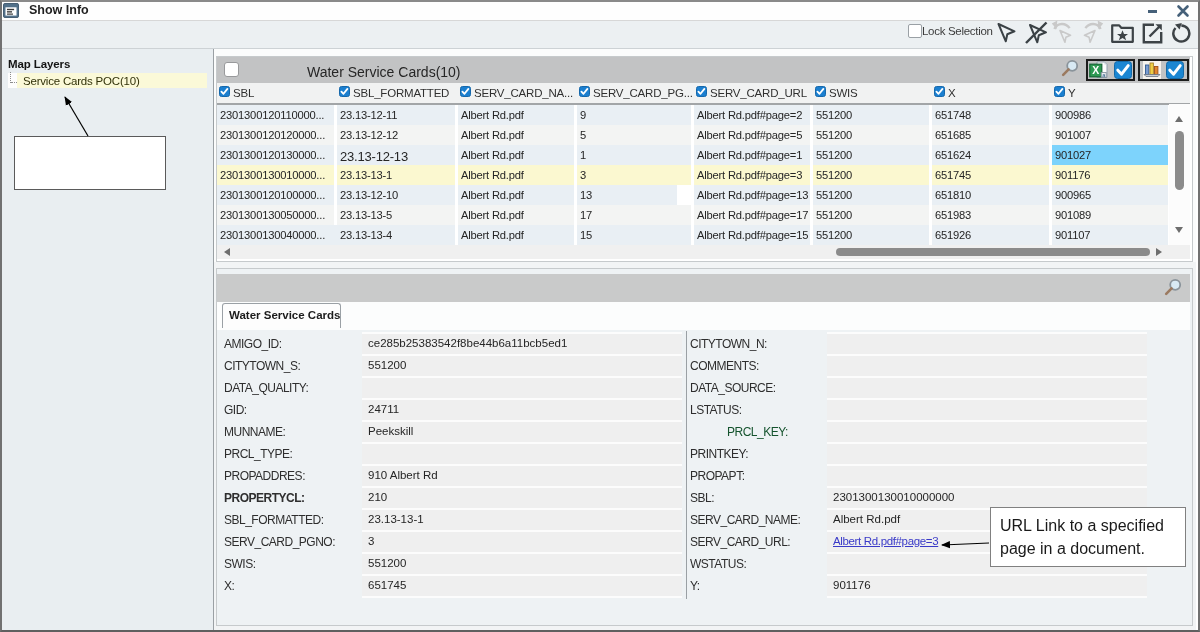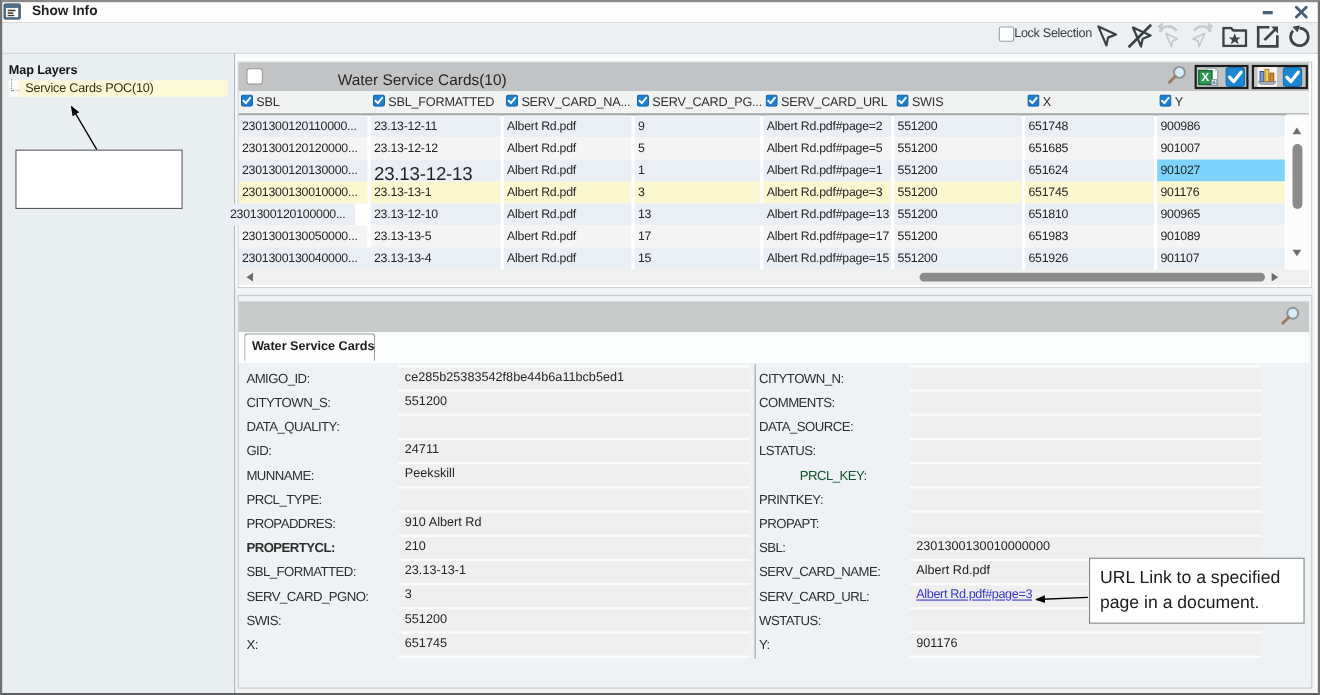--- a/index.html
+++ b/index.html
@@ -188,21 +188,21 @@
 <div class="abs" style="left:932px;top:125px;width:117px;height:20px;background:#f3f4f3;overflow:hidden;">
       <div style="margin:4px 0 0 3px;font-size:11.2px;color:#252525;letter-spacing:-0.2px;white-space:nowrap;">651685</div>
     </div>
 <div class="abs" style="left:1052px;top:125px;width:116px;height:20px;background:#f3f4f3;overflow:hidden;">
       <div style="margin:4px 0 0 3px;font-size:11.2px;color:#252525;letter-spacing:-0.2px;white-space:nowrap;">901007</div>
     </div>
 <div class="abs" style="left:217px;top:145px;width:117px;height:20px;background:#e9eff4;overflow:hidden;">
       <div style="margin:4px 0 0 3px;font-size:11.2px;color:#252525;letter-spacing:-0.2px;white-space:nowrap;">2301300120130000...</div>
     </div>
 <div class="abs" style="left:337px;top:145px;width:118px;height:20px;background:#e9eff4;overflow:hidden;">
-      <div style="margin:4px 0 0 3px;font-size:17px;color:#252525;letter-spacing:-0.2px;white-space:nowrap;">23.13-12-13</div>
+      <div style="margin:4px 0 0 3px;font-size:13px;color:#252525;letter-spacing:-0.2px;white-space:nowrap;">23.13-12-13</div>
     </div>
 <div class="abs" style="left:458px;top:145px;width:116px;height:20px;background:#e9eff4;overflow:hidden;">
       <div style="margin:4px 0 0 3px;font-size:11.2px;color:#252525;letter-spacing:-0.2px;white-space:nowrap;">Albert Rd.pdf</div>
     </div>
 <div class="abs" style="left:577px;top:145px;width:114px;height:20px;background:#e9eff4;overflow:hidden;">
       <div style="margin:4px 0 0 3px;font-size:11.2px;color:#252525;letter-spacing:-0.2px;white-space:nowrap;">1</div>
     </div>
 <div class="abs" style="left:694px;top:145px;width:116px;height:20px;background:#e9eff4;overflow:hidden;">
       <div style="margin:4px 0 0 3px;font-size:11.2px;color:#252525;letter-spacing:-0.2px;white-space:nowrap;">Albert Rd.pdf#page=1</div>
     </div>
@@ -232,30 +232,30 @@
     </div>
 <div class="abs" style="left:813px;top:165px;width:116px;height:20px;background:#fbf8d0;overflow:hidden;">
       <div style="margin:4px 0 0 3px;font-size:11.2px;color:#252525;letter-spacing:-0.2px;white-space:nowrap;">551200</div>
     </div>
 <div class="abs" style="left:932px;top:165px;width:117px;height:20px;background:#fbf8d0;overflow:hidden;">
       <div style="margin:4px 0 0 3px;font-size:11.2px;color:#252525;letter-spacing:-0.2px;white-space:nowrap;">651745</div>
     </div>
 <div class="abs" style="left:1052px;top:165px;width:116px;height:20px;background:#fbf8d0;overflow:hidden;">
       <div style="margin:4px 0 0 3px;font-size:11.2px;color:#252525;letter-spacing:-0.2px;white-space:nowrap;">901176</div>
     </div>
-<div class="abs" style="left:206px;top:185px;width:117px;height:20px;background:#e9eff4;overflow:hidden;">
+<div class="abs" style="left:217px;top:185px;width:117px;height:20px;background:#e9eff4;overflow:hidden;">
       <div style="margin:4px 0 0 3px;font-size:11.2px;color:#252525;letter-spacing:-0.2px;white-space:nowrap;">2301300120100000...</div>
     </div>
 <div class="abs" style="left:337px;top:185px;width:118px;height:20px;background:#e9eff4;overflow:hidden;">
       <div style="margin:4px 0 0 3px;font-size:11.2px;color:#252525;letter-spacing:-0.2px;white-space:nowrap;">23.13-12-10</div>
     </div>
 <div class="abs" style="left:458px;top:185px;width:116px;height:20px;background:#e9eff4;overflow:hidden;">
       <div style="margin:4px 0 0 3px;font-size:11.2px;color:#252525;letter-spacing:-0.2px;white-space:nowrap;">Albert Rd.pdf</div>
     </div>
-<div class="abs" style="left:577px;top:185px;width:132px;height:20px;background:#e9eff4;overflow:hidden;">
+<div class="abs" style="left:577px;top:185px;width:100px;height:20px;background:#e9eff4;overflow:hidden;">
       <div style="margin:4px 0 0 3px;font-size:11.2px;color:#252525;letter-spacing:-0.2px;white-space:nowrap;">13</div>
     </div>
 <div class="abs" style="left:694px;top:185px;width:116px;height:20px;background:#e9eff4;overflow:hidden;">
       <div style="margin:4px 0 0 3px;font-size:11.2px;color:#252525;letter-spacing:-0.2px;white-space:nowrap;">Albert Rd.pdf#page=13</div>
     </div>
 <div class="abs" style="left:813px;top:185px;width:116px;height:20px;background:#e9eff4;overflow:hidden;">
       <div style="margin:4px 0 0 3px;font-size:11.2px;color:#252525;letter-spacing:-0.2px;white-space:nowrap;">551200</div>
     </div>
 <div class="abs" style="left:932px;top:185px;width:117px;height:20px;background:#e9eff4;overflow:hidden;">
       <div style="margin:4px 0 0 3px;font-size:11.2px;color:#252525;letter-spacing:-0.2px;white-space:nowrap;">651810</div>

